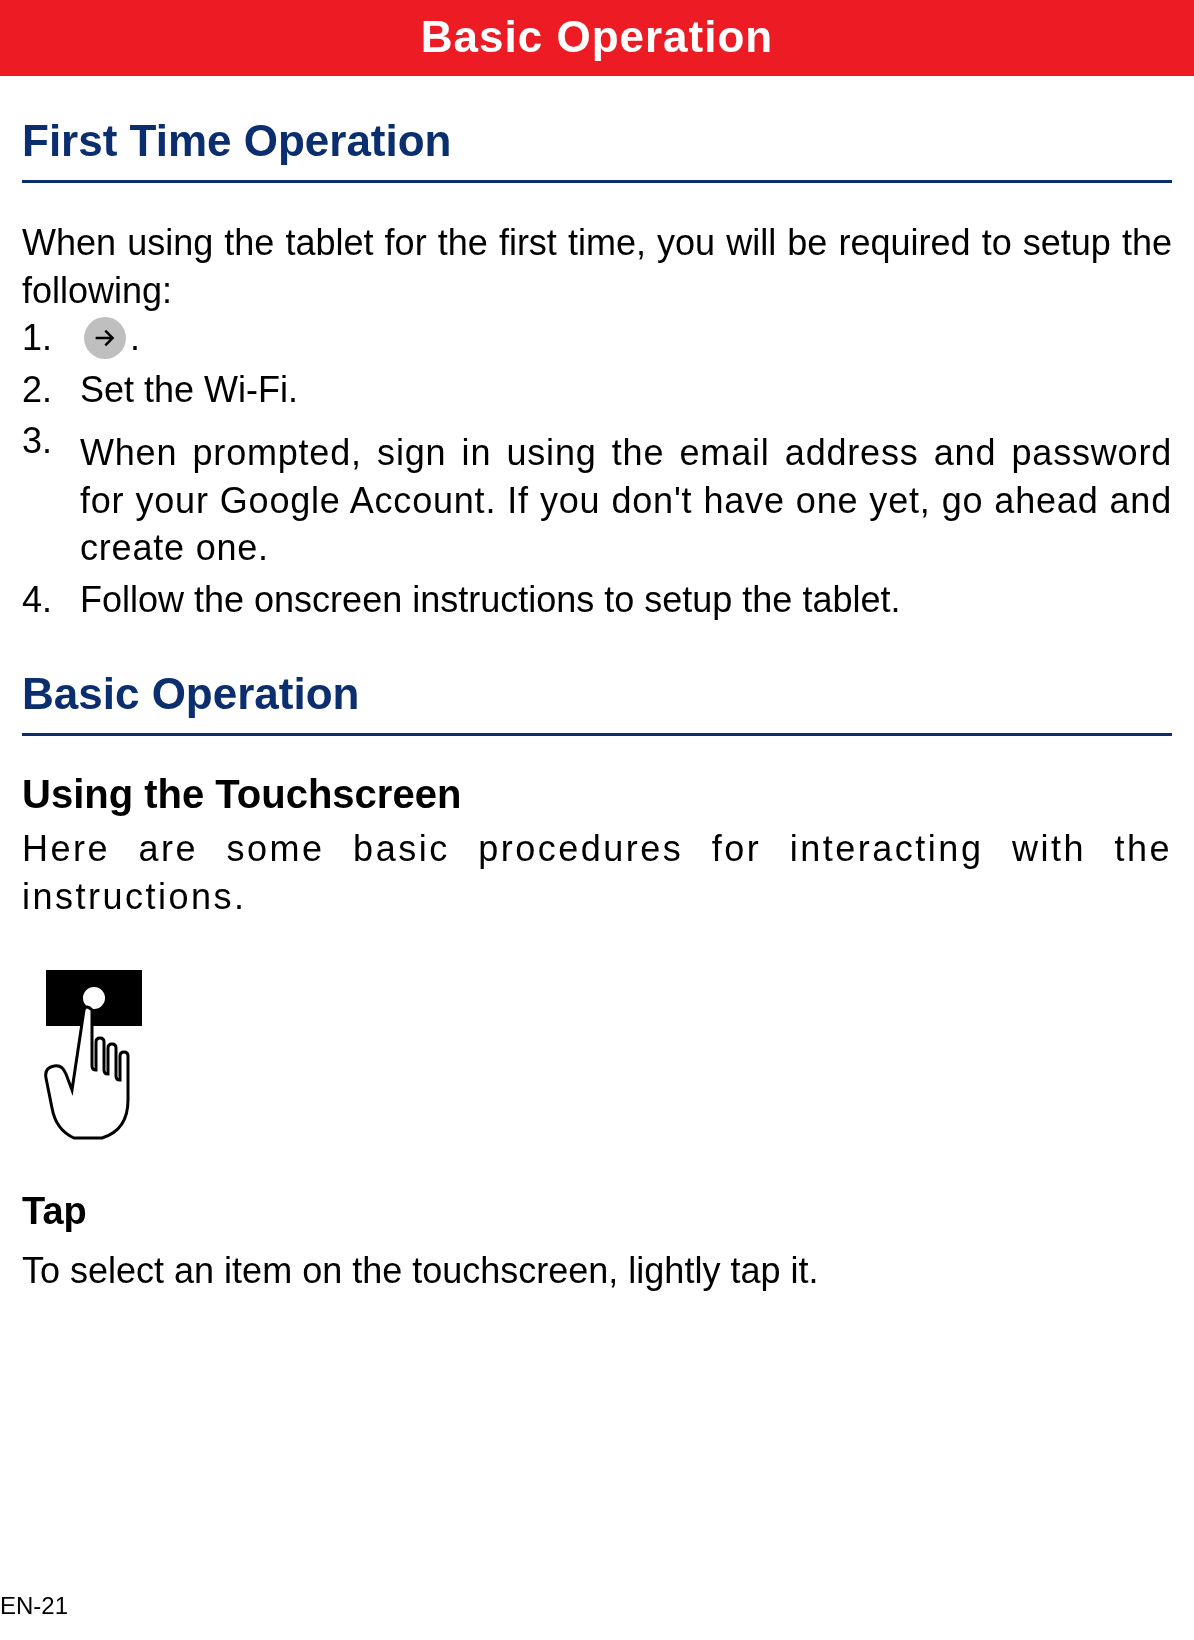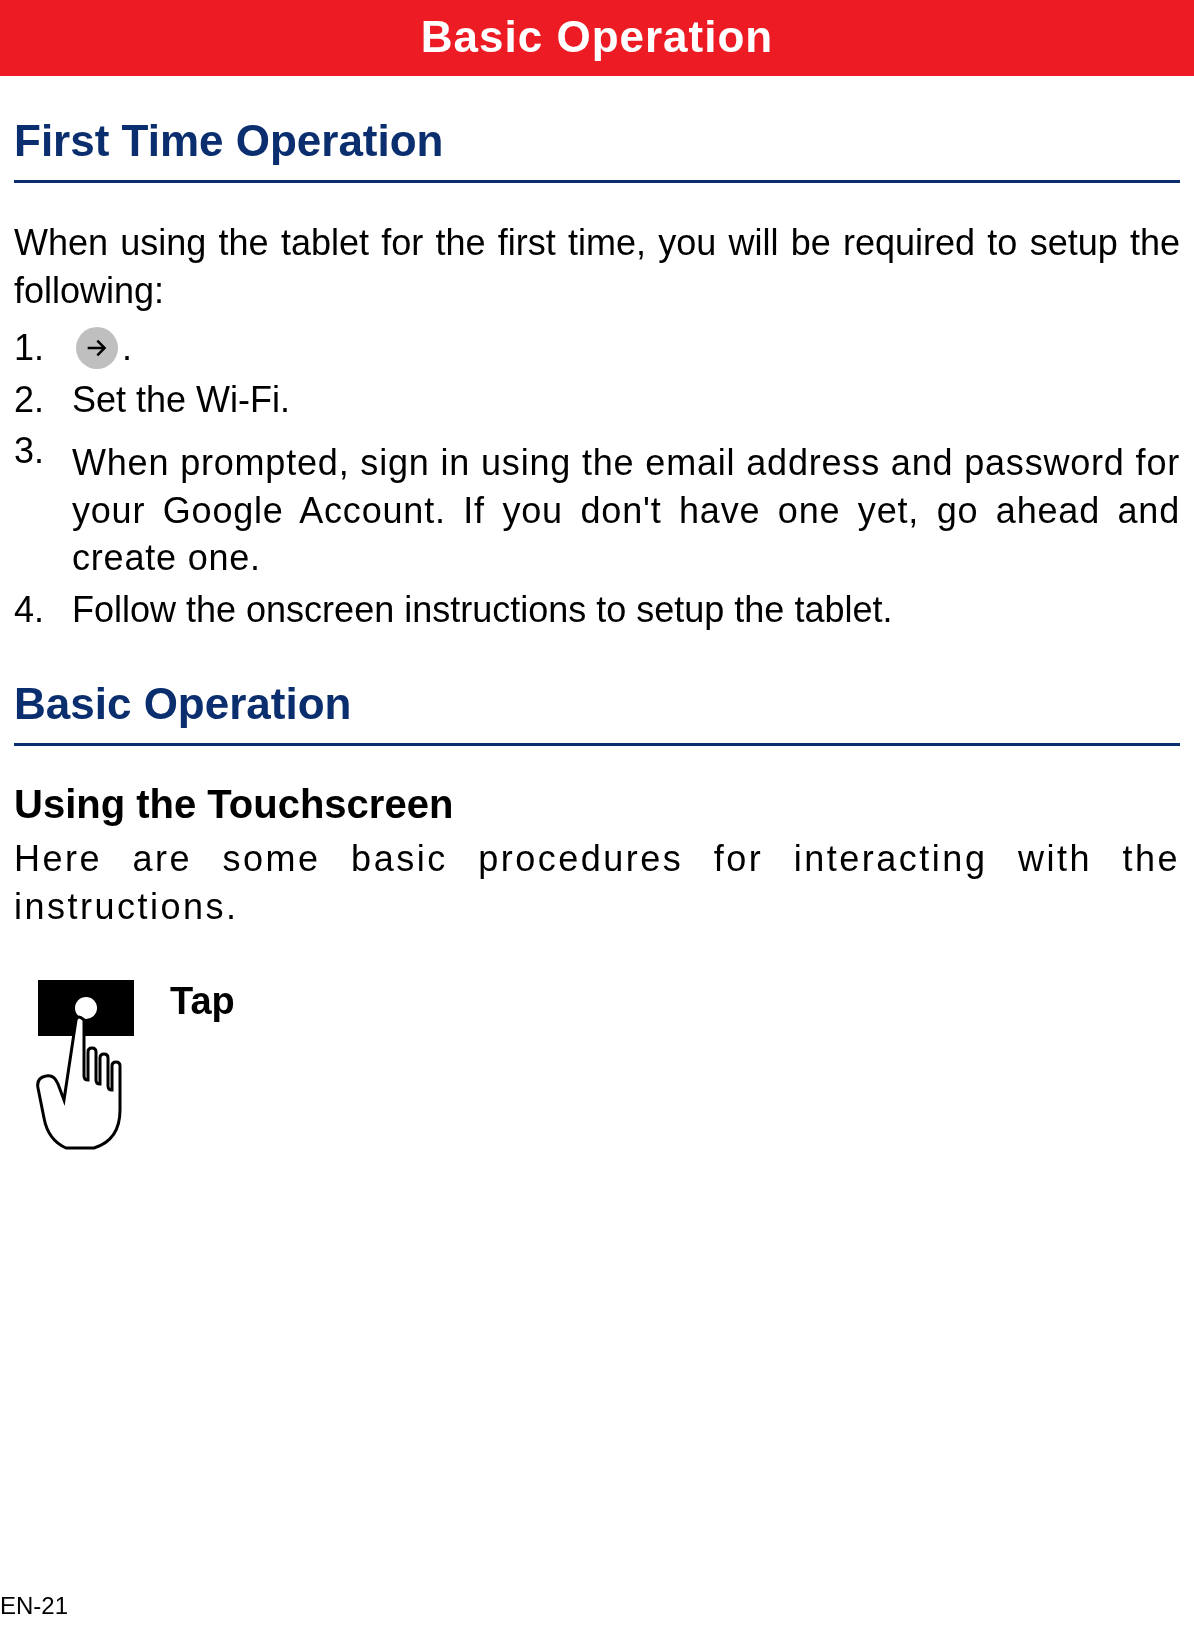--- a/index.html
+++ b/index.html
@@ -13,21 +13,21 @@
   }
   .banner {
     background: #ed1c24;
     color: #fff;
     text-align: center;
     font-size: 44px;
     font-weight: bold;
     padding: 12px 0 14px 0;
     letter-spacing: 1px;
   }
-  .content { padding: 0 14px; }
+  .content { padding: 0 22px; }
   .h1 {
     color: #0a2e6e;
     font-size: 44px;
     font-weight: bold;
     margin-top: 40px;
     margin-bottom: 14px;
   }
   .rule {
     border: none;
     border-top: 3px solid #0a2e6e;
@@ -36,42 +36,42 @@
   .h2 {
     font-size: 40px;
     font-weight: bold;
     margin-bottom: 6px;
   }
   .body {
     font-size: 36px;
     line-height: 1.32;
     text-align: justify;
   }
-  .intro { margin-bottom: 10px; }
+  .intro { }
   .list { list-style: none; }
   .li { display: flex; margin-bottom: 4px; }
   .num { width: 58px; flex: 0 0 58px; }
   .litxt { flex: 1; }
   .step1line { display: flex; align-items: center; flex-wrap: wrap; }
   .arrow-icon {
     display: inline-flex;
     width: 42px; height: 42px;
     border-radius: 50%;
     background: #bfbfbf;
     align-items: center;
     justify-content: center;
     margin: 0 4px;
     vertical-align: middle;
   }
   .arrow-icon svg { width: 28px; height: 28px; }
   .sub { margin-top: 12px; }
   .h1b { margin-top: 46px; }
   .h2b { margin-top: 0; margin-bottom: 8px; }
   .touch-intro { margin-bottom: 50px; }
-  .tap-row { display: flex; align-items: flex-start; gap: 36px; }
+  .tap-row { display: flex; align-items: flex-start; gap: 36px; flex-direction: column; }
   .tap-icon-col { width: 120px; flex: 0 0 120px; }
   .tap-text-col { flex: 1; }
   .tap-title { font-size: 38px; font-weight: bold; margin-bottom: 14px; }
   .footer {
     position: absolute;
     bottom: 20px;
     left: 0; right: 0;
     font-size: 24px;
   }
   .ls3 { letter-spacing: 0.8px; }
@@ -128,18 +128,19 @@
       <svg viewBox="0 0 120 180" width="120" height="180">
         <rect x="24" y="0" width="96" height="56" fill="#000"></rect>
         <circle cx="72" cy="28" r="11" fill="#fff"></circle>
         <g fill="none" stroke="#000" stroke-width="3">
           <path d="M70 40 L70 96 Q70 100 74 100 L74 72 Q74 68 78 68 Q82 68 82 72 L82 100 Q82 104 86 104 L86 78 Q86 74 90 74 Q94 74 94 78 L94 106 Q94 110 98 110 L98 86 Q98 82 102 82 Q106 82 106 86 L106 130 Q106 160 80 168 L52 168 Q34 160 30 138 L24 108 Q22 98 32 96 Q40 94 44 104 L50 120 L62 40 Q64 34 70 40 Z" fill="#fff"></path>
         </g>
       </svg>
     </div>
     <div class="tap-text-col">
       <div class="tap-title">Tap</div>
+      <div class="body">To select an item on the touchscreen, lightly tap it.</div>
     </div>
   </div>
 
 </div>
 
 <div class="footer">EN-21</div>
 
 </body></html>

